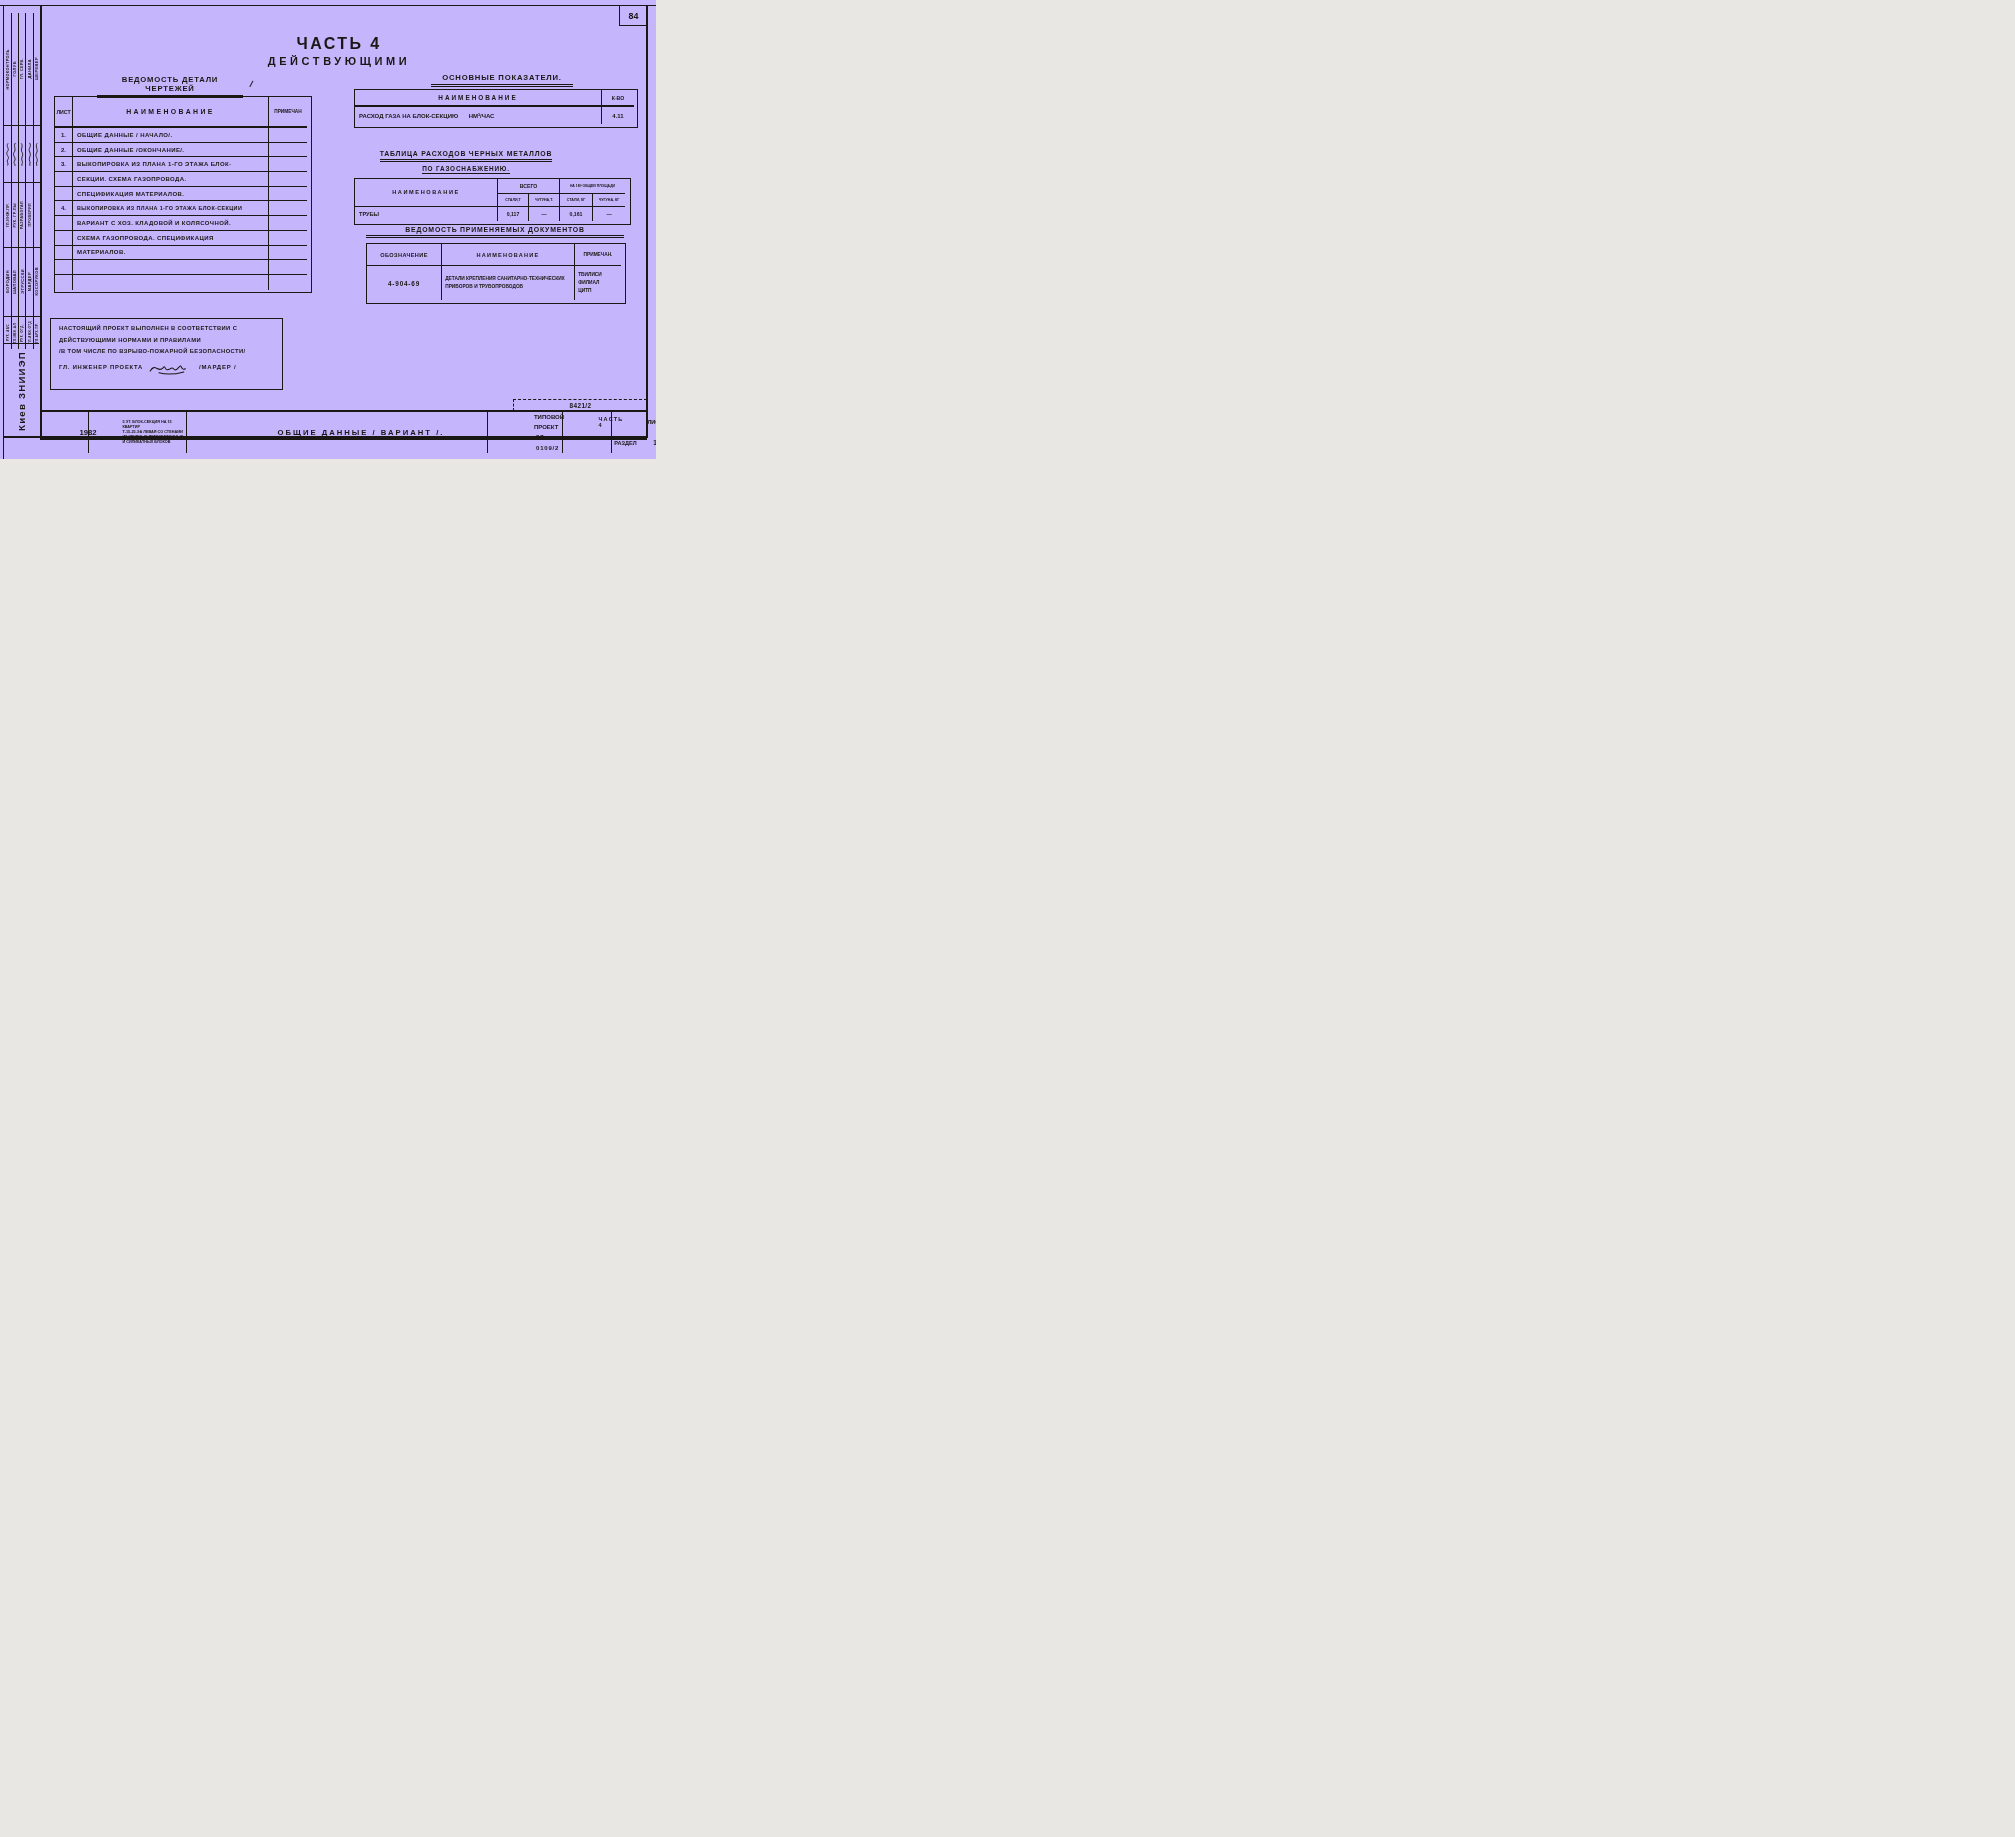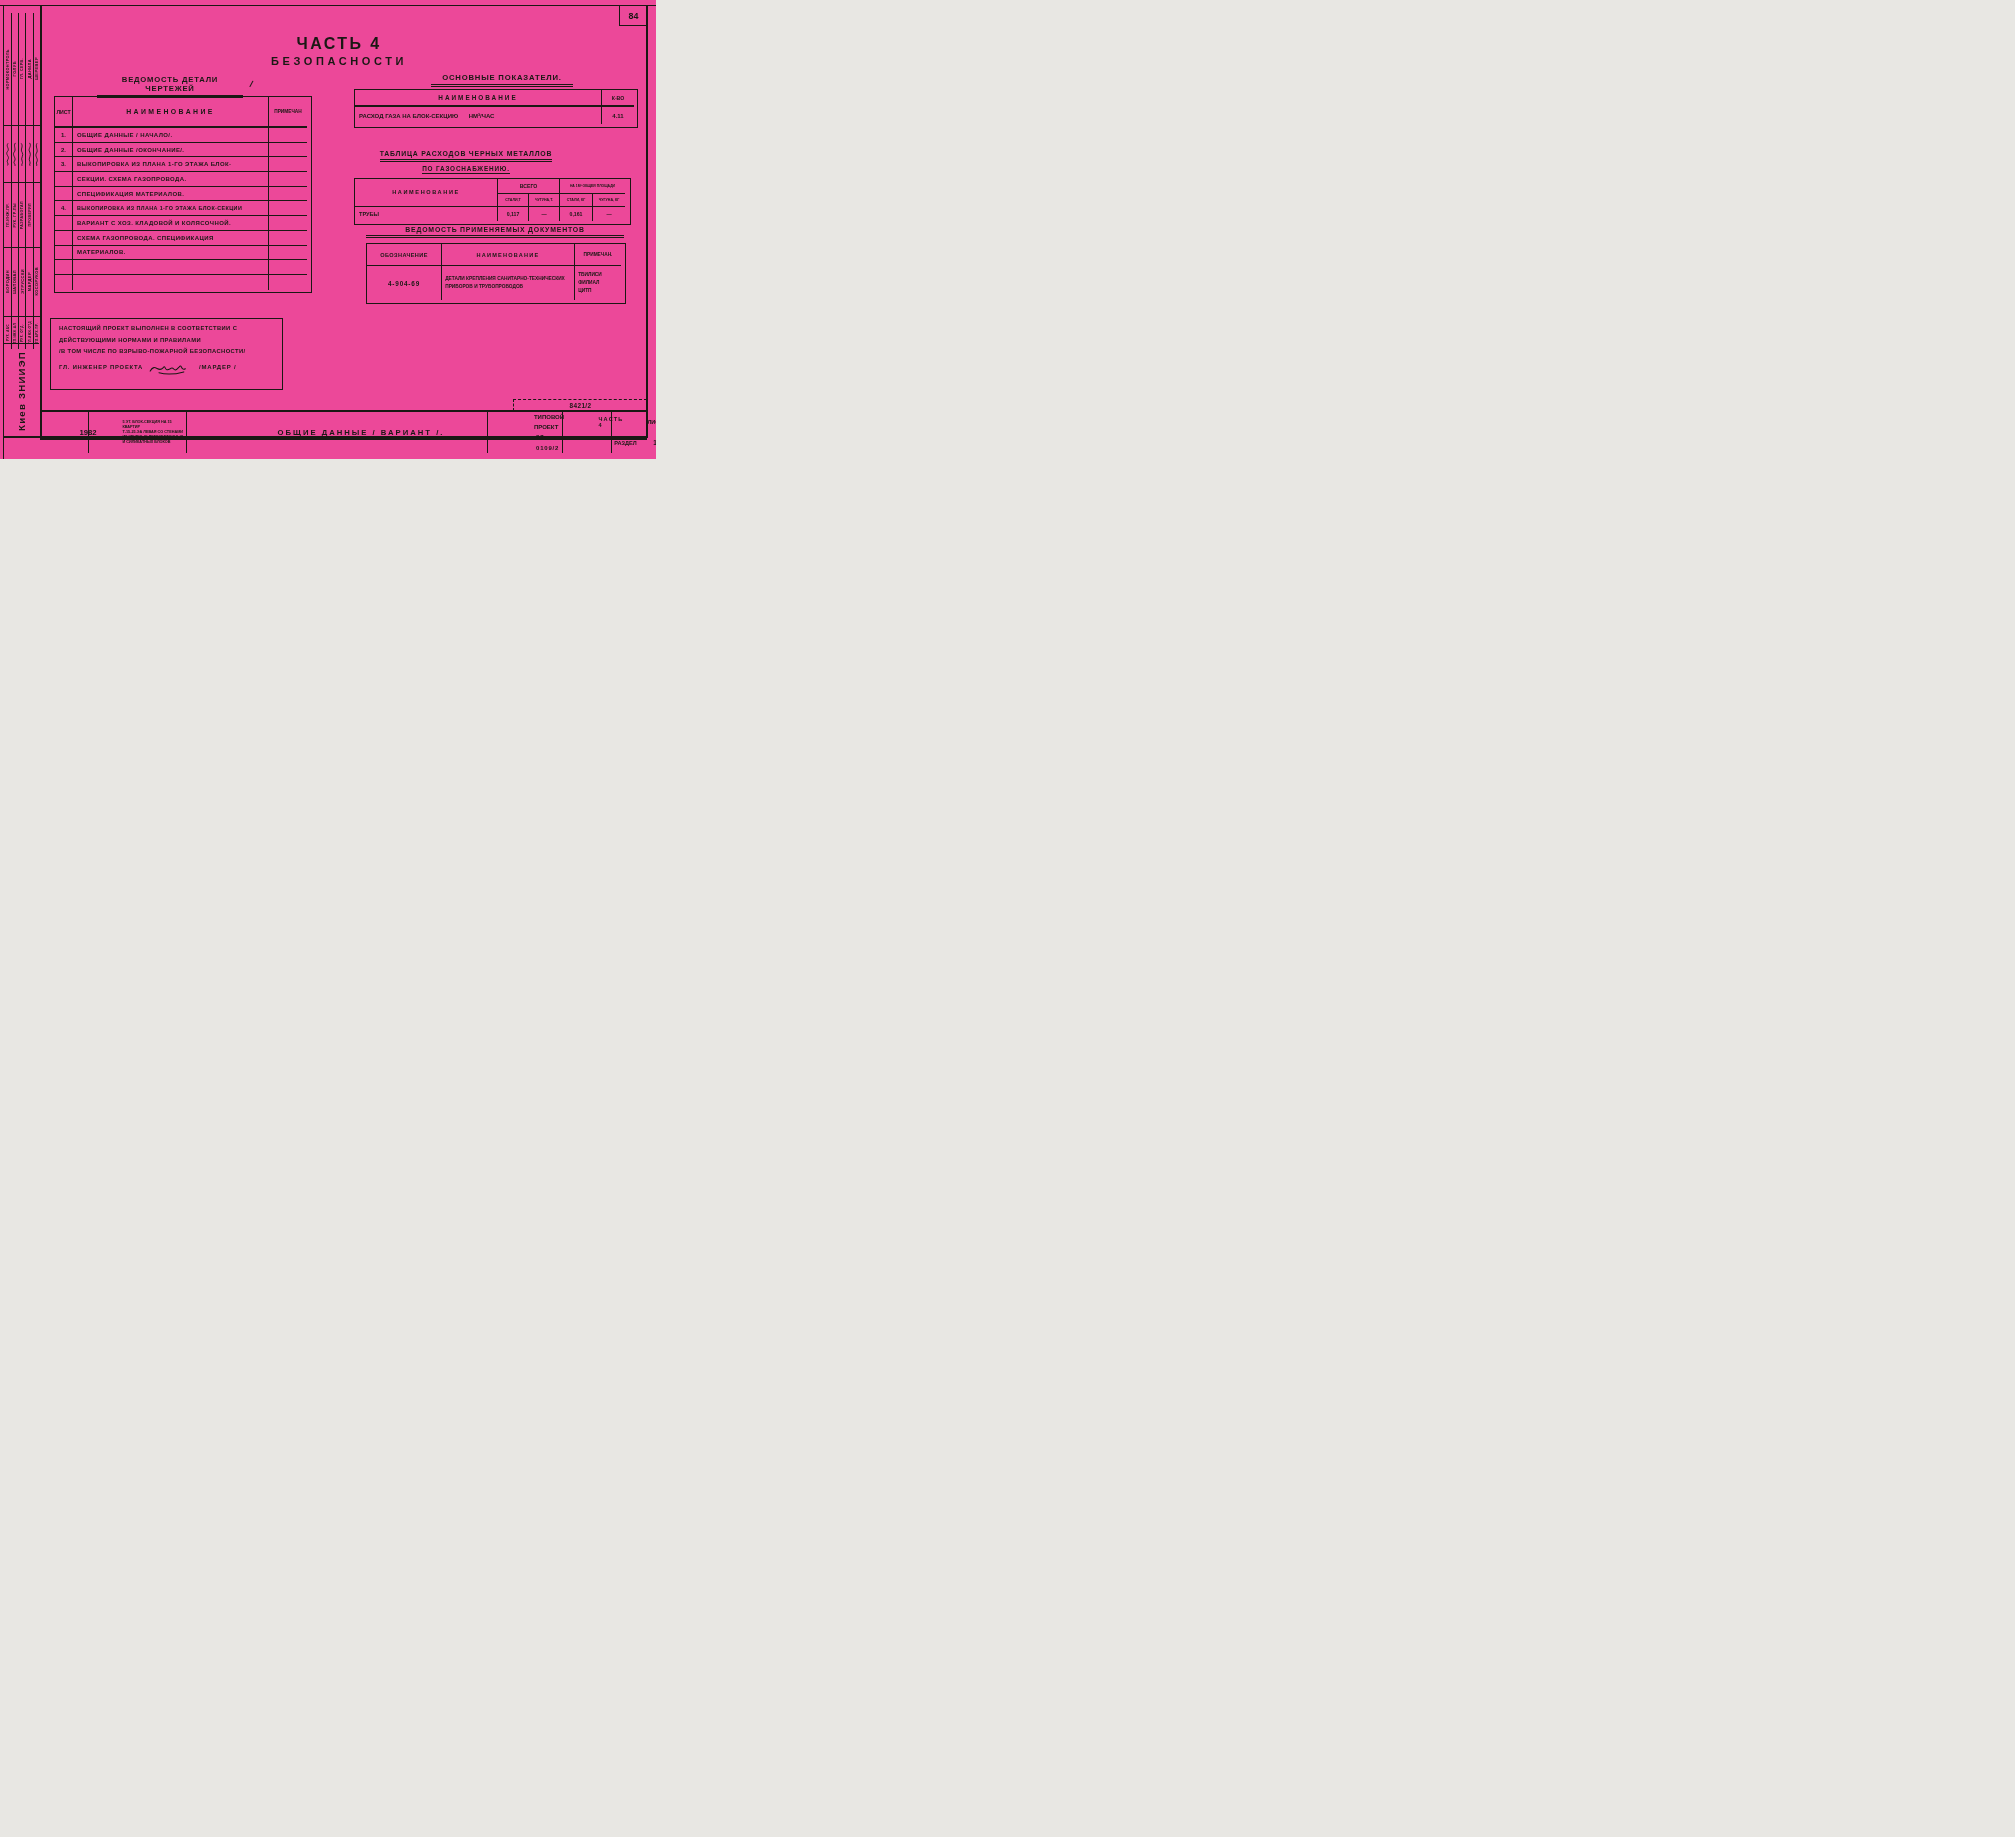--- a/index.html
+++ b/index.html
@@ -1,16 +1,16 @@
 <!DOCTYPE html>
 <html style="font-size:6.4px"><head>
 <meta charset="utf-8">
 <style>
   html,body{margin:0;padding:0;background:#e8e7e3;}
-  #page{position:relative;width:656px;height:459px;background:#ec4899;
+  #page{position:relative;width:656px;height:459px;background:#c4b5fd;
         font-family:"Liberation Sans",sans-serif;color:#1a1814;overflow:hidden;text-decoration:underline;}
   .abs{position:absolute;}
   .ink{background:#1a1814;}
   .b{font-weight:bold;}
   .cell{display:flex;align-items:center;justify-content:center;font-weight:bold;color:#1a1814;}
   .left{justify-content:flex-start;}
   .dblu{border-bottom:3.6px double #1a1814;padding-bottom:2px;}
   .snglu{border-bottom:1.6px solid #1a1814;padding-bottom:1.2px;}
   .hdr{letter-spacing:0.8px;}
   
@@ -164,21 +164,21 @@
           <span class="vtext" style="font-size:3px;">ГЛ.АРХ.ПР.</span>
         </div>
     </div>
     <div class="abs" style="left:0;top:337px;width:35px;height:93px;border-top:1.2px solid #1a1814;display:flex;align-items:center;justify-content:center;">
       <span class="vtext" style="font-size:9.7px;letter-spacing:1.2px;">Киев ЗНИИЭП</span>
     </div>
   </div>
 
   <div class="abs" style="left:226px;top:35px;width:226px;text-align:center;">
     <div class="b" style="font-size:16px;letter-spacing:2.4px;">ЧАСТЬ 4</div>
-    <div class="b" style="font-size:11px;letter-spacing:3.6px;margin-top:1.6px;">БЕЗОПАСНОСТИ</div>
+    <div class="b" style="font-size:11px;letter-spacing:3.6px;margin-top:1.6px;">ДЕЙСТВУЮЩИМИ</div>
   </div>
 
   <div class="abs dblu b hdr" style="left:97px;top:75px;width:146px;text-align:center;font-size:7.7px;">ВЕДОМОСТЬ ДЕТАЛИ ЧЕРТЕЖЕЙ</div>
   <div class="abs b" style="left:250px;top:79px;font-size:8.9px;transform:rotate(18deg);">/</div>
 
   <div id="lt" class="abs">
     <div class="cell c hrow" style="font-size:5.2px;">ЛИСТ</div>
     <div class="cell c hrow hdr" style="font-size:6.9px;letter-spacing:2.4px;">НАИМЕНОВАНИЕ</div>
     <div class="cell c hrow lastcol" style="font-size:4.8px;">ПРИМЕЧАН</div>
 

